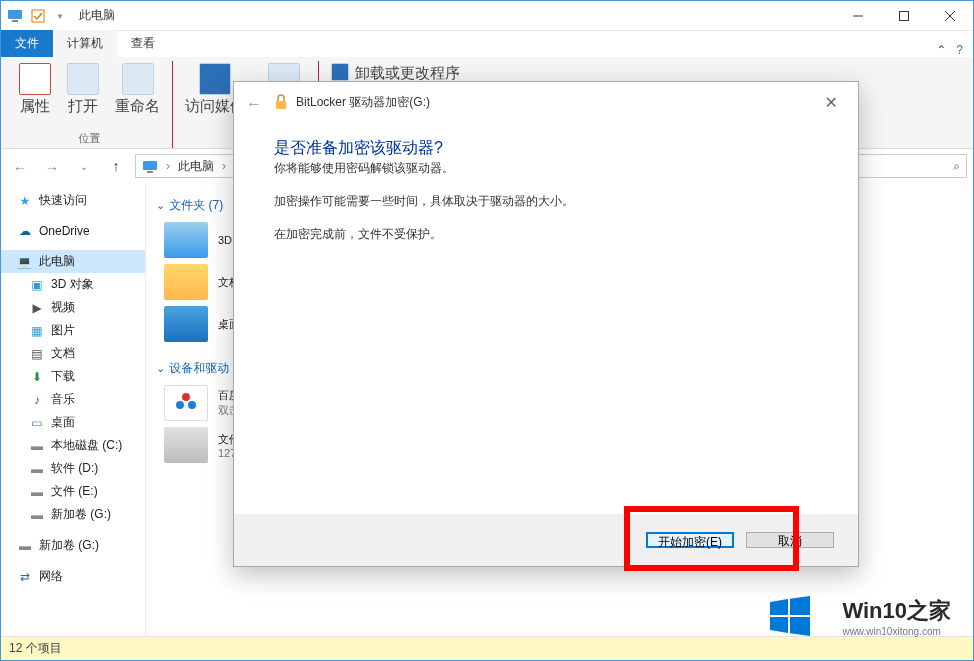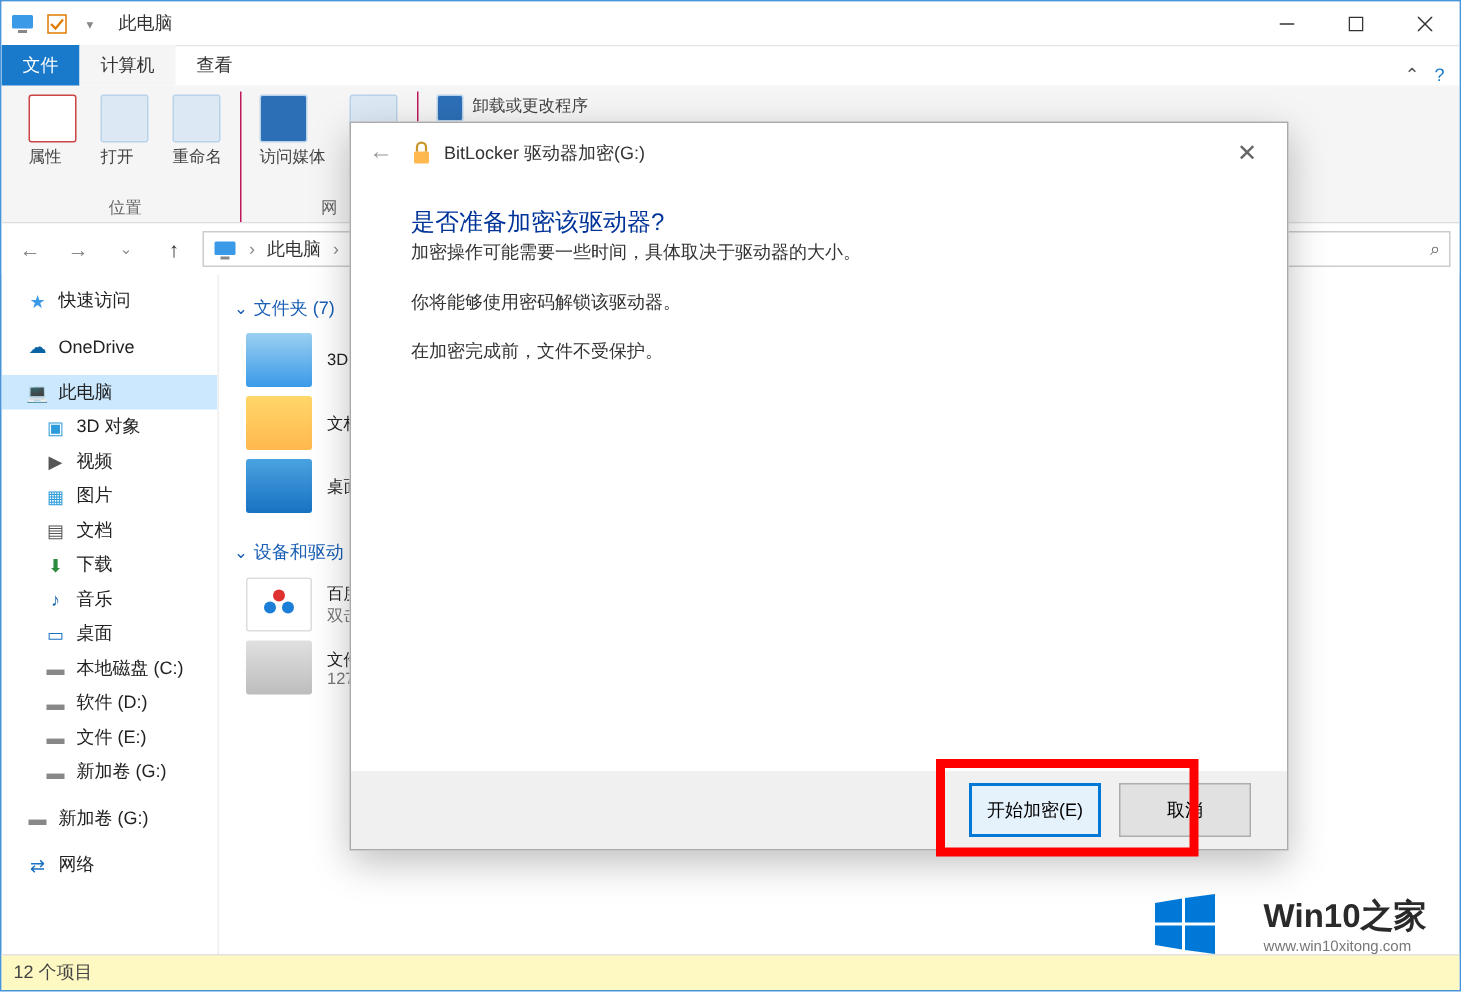--- a/index.html
+++ b/index.html
@@ -20,21 +20,21 @@
 .ribbon-tabs .tab.file { background: #1979ca; color: #fff; }
 .ribbon-tabs .tab.active { background: #f5f5f5; }
 .ribbon-tabs .help { margin-left: auto; display:flex; gap:10px; padding-right:10px; align-items:center; color:#555; font-size:12px;}
 .ribbon-tabs .help span{cursor:pointer;}
 
 
 .ribbon { height: 92px; background: #f5f5f5; border-bottom: 1px solid #ddd; display: flex; padding: 4px 6px 0 6px; }
 .ribbon-group { display: flex; flex-direction: column; align-items: center; padding: 0 6px; border-right: 1px solid #be185d; }
 .ribbon-group:last-child { border-right: none; }
 .ribbon-row { display: flex; gap: 4px; }
-.ribbon-btn { display: flex; flex-direction: column; align-items: flex-start; justify-content: flex-start; padding: 2px 6px; font-size: 11px; color: #444; text-align: center; min-width: 42px; }
+.ribbon-btn { display: flex; flex-direction: column; align-items: center; justify-content: flex-start; padding: 2px 6px; font-size: 15px; color: #444; text-align: center; min-width: 42px; }
 .ribbon-btn .ri { width: 32px; height: 32px; margin-bottom: 2px; background:#dce9f5; border:1px solid #b9d3ea; border-radius:2px;}
 .ribbon-group-label { font-size: 11px; color: #666; margin-top: auto; padding-bottom: 2px; }
 
 
 .addrbar { height: 34px; display: flex; align-items: center; padding: 4px 6px; gap: 6px; background:#fff; }
 .nav-btn { width: 26px; height: 26px; display: flex; align-items: center; justify-content: center; color: #888; font-size: 14px; }
 .nav-btn.enabled{color:#333;}
 .addr-box { flex: 1; height: 24px; border: 1px solid #ccc; display: flex; align-items: center; font-size: 12px; color: #333; }
 .addr-crumb { padding: 0 6px; display: flex; align-items: center; gap: 4px; }
 .addr-sep { color: #888; padding: 0 2px; }
@@ -65,21 +65,21 @@
 
 .dialog { position: absolute; left: 232px; top: 80px; width: 626px; height: 486px; background: #fff; border: 1px solid #aaa; box-shadow: 0 8px 24px rgba(0,0,0,.25); display:flex; flex-direction:column;}
 .dialog .dlg-title { height: 40px; display: flex; align-items: center; padding: 0 12px; font-size: 12px; color:#333;}
 .dialog .dlg-title .back{font-size:16px; color:#999; margin-right:10px;}
 .dialog .dlg-title .dicon{width:18px;height:18px; margin-right:6px; display:inline-flex;}
 .dialog .dlg-close { margin-left: auto; font-size: 16px; color: #666; cursor:pointer; padding:4px 8px;}
 .dialog .dlg-body { flex:1; padding: 16px 40px; }
 .dlg-heading { font-size: 16px; color: #003399; }
 .dlg-text { font-size: 12px; color: #333; margin-bottom: 14px; line-height:1.6;}
 .dialog .dlg-footer { height: 52px; background: #f0f0f0; display: flex; align-items: center; justify-content: flex-end; padding: 0 24px; gap: 12px; }
-.dlg-btn { min-width: 88px; height: 36px; font-size: 12px; border: 1px solid #adadad; background: #e1e1e1; cursor: pointer; }
+.dlg-btn { min-width: 88px; height: 16px; font-size: 12px; border: 1px solid #adadad; background: #e1e1e1; cursor: pointer; }
 .dlg-btn.primary { border: 2px solid #0078d7; background: #e5f1fb; }
 
 .highlight-box { position: absolute; border: 6px solid #ff0000; left: 623px; top: 505px; width: 175px; height: 65px; pointer-events:none; }
 
 
 .watermark { position: absolute; right: 22px; bottom: 22px; display:flex; align-items:center; gap:10px;}
 .watermark .wlogo{width:44px;height:44px;}
 .watermark .wtxt{display:flex;flex-direction:column;margin-left:20px;}
 .watermark .wmain{font-size:22px; font-weight:700; color:#2a2a2a;}
 .watermark .wsub{font-size:10px; color:#777;}
@@ -330,22 +330,22 @@
       <svg viewBox="0 0 18 18" width="18" height="18">
           <rect x="4" y="8" width="10" height="8" fill="#ffb84d" rx="1"></rect>
           <path d="M6 8V5a3 3 0 016 0v3" fill="none" stroke="#c9962e" stroke-width="1.5"></path>
         </svg>
     </span>
     <span>BitLocker 驱动器加密(G:)</span>
     <span class="dlg-close">✕</span>
   </div>
   <div class="dlg-body">
     <div class="dlg-heading">是否准备加密该驱动器?</div>
+    <div class="dlg-text">你将能够使用密码解锁该驱动器。</div>
     <div class="dlg-text">加密操作可能需要一些时间，具体取决于驱动器的大小。</div>
-    <div class="dlg-text">你将能够使用密码解锁该驱动器。</div>
     <div class="dlg-text">在加密完成前，文件不受保护。</div>
   </div>
   <div class="dlg-footer">
     <button class="dlg-btn primary">开始加密(E)</button>
     <button class="dlg-btn">取消</button>
   </div>
 </div>
 
 <div class="highlight-box"></div>
 

